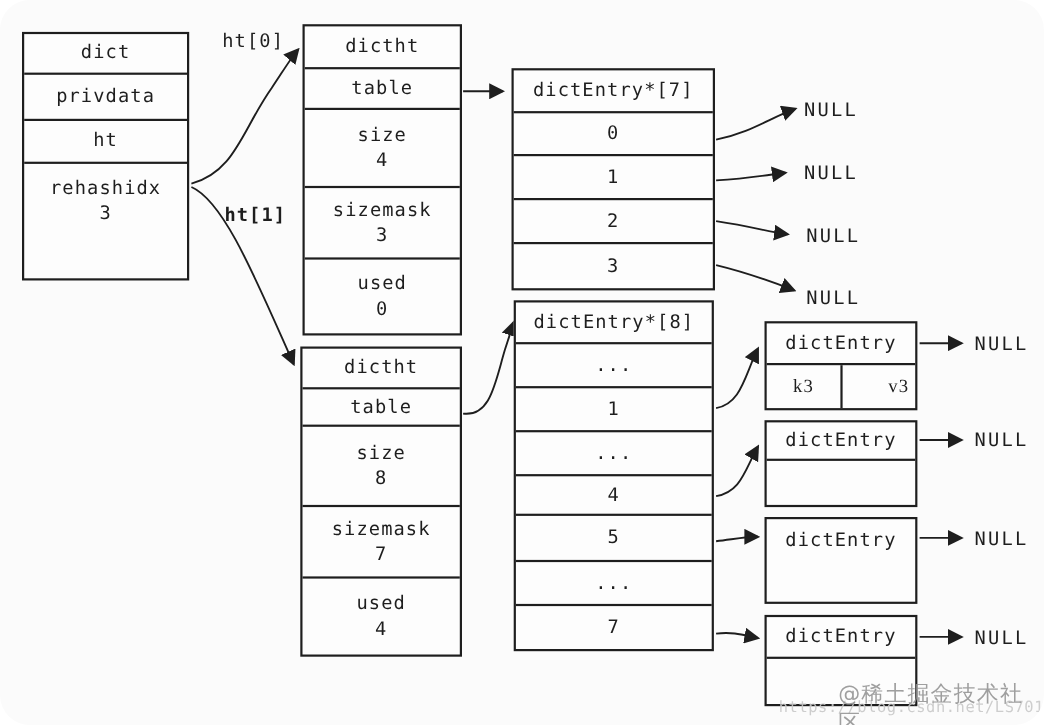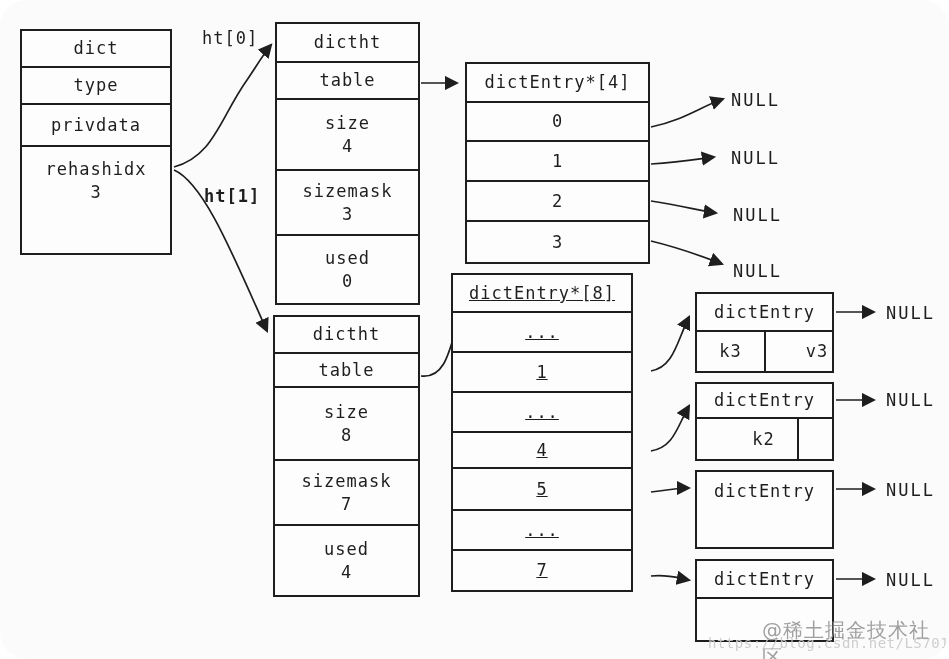--- a/index.html
+++ b/index.html
@@ -15,21 +15,21 @@
   .box {
     position:absolute; border:2px solid #1e1e1e; background:#fdfdfd;
     display:flex; flex-direction:column;
   }
   .cell {
     flex:0 0 auto; border-bottom:2px solid #1e1e1e;
     display:flex; flex-direction:column; align-items:center; justify-content:center;
     font-size:17px; letter-spacing:1px; line-height:1.3; text-align:center;
   }
   .cell:last-child { border-bottom:none; }
-  .kvrow { flex-direction:row; padding:0; align-items:stretch; }
+  .kvrow { flex-direction:row; padding:0; align-items:stretch;font-family:Liberation Serif, serif; }
   .kv {
     display:flex; align-items:center; justify-content:center;
     font-size:17px; letter-spacing:1px;
   }
   .kv.k { flex:0 0 69px; border-right:2px solid #1e1e1e; }
   .kv.v { flex:1 1 auto;padding-left:36px; }
   .ptr-label { position:absolute; font-size:17px; letter-spacing:1px; }
   .null-label { position:absolute; font-size:17px; letter-spacing:2px; line-height:20px; }
   .wm-community {
     position:absolute; left:762px; top:617px; font-size:20px; letter-spacing:1px;
@@ -67,25 +67,25 @@
     <path marker-end="url(#ah)" d="M836,312 L874,312"></path>
     <path marker-end="url(#ah)" d="M836,400 L874,400"></path>
     <path marker-end="url(#ah)" d="M836,489 L874,489"></path>
     <path marker-end="url(#ah)" d="M836,579 L874,579"></path>
   </svg>
 
   <div class="box" style="left:20px; top:29px; width:152px; height:226px;">
     <div class="cell" style="height:37px">
       <span>dict</span>
     </div>
-    <div class="cell" style="height:37px">
-      <span>type</span>
-    </div>
     <div class="cell" style="height:42px">
       <span>privdata</span>
+    </div>
+    <div class="cell" style="height:39px">
+      <span>ht</span>
     </div>
     <div class="cell" style="height:67px">
       <span>rehashidx</span>
       <span>3</span>
     </div>
   </div>
 
   <div class="ptr-label" style="left:202px; top:28px;">ht[0]</div>
   <div class="ptr-label" style="left:204px; top:186px;font-weight:bold;">ht[1]</div>
 
@@ -126,37 +126,37 @@
       <span>7</span>
     </div>
     <div class="cell" style="height:69px">
       <span>used</span>
       <span>4</span>
     </div>
   </div>
 
   <div class="box" style="left:465px; top:62px; width:185px; height:202px;">
     <div class="cell" style="height:39px">
-      <span>dictEntry*[4]</span>
+      <span>dictEntry*[7]</span>
     </div>
     <div class="cell" style="height:39px">
       <span>0</span>
     </div>
     <div class="cell" style="height:40px">
       <span>1</span>
     </div>
     <div class="cell" style="height:40px">
       <span>2</span>
     </div>
     <div class="cell" style="height:40px">
       <span>3</span>
     </div>
   </div>
 
-  <div class="box" style="left:451px; top:273px; width:182px; height:319px;text-decoration:underline;">
+  <div class="box" style="left:467px; top:273px; width:182px; height:319px;">
     <div class="cell" style="height:38px">
       <span>dictEntry*[8]</span>
     </div>
     <div class="cell" style="height:40px">
       <span>...</span>
     </div>
     <div class="cell" style="height:40px">
       <span>1</span>
     </div>
     <div class="cell" style="height:40px">
@@ -189,21 +189,20 @@
       <div class="kv k">k3</div>
       <div class="kv v">v3</div>
     </div>
   </div>
 
   <div class="box" style="left:695px; top:382px; width:139px; height:79px;">
     <div class="cell" style="height:35px">
       <span>dictEntry</span>
     </div>
     <div class="cell kvrow" style="height:40px">
-      <div class="kv k">k2</div>
     </div>
   </div>
 
   <div class="box" style="left:695px; top:470px; width:139px; height:79px;">
     <div class="cell" style="height:38px">
       <span>dictEntry</span>
     </div>
   </div>
 
   <div class="box" style="left:695px; top:559px; width:139px; height:83px;">

